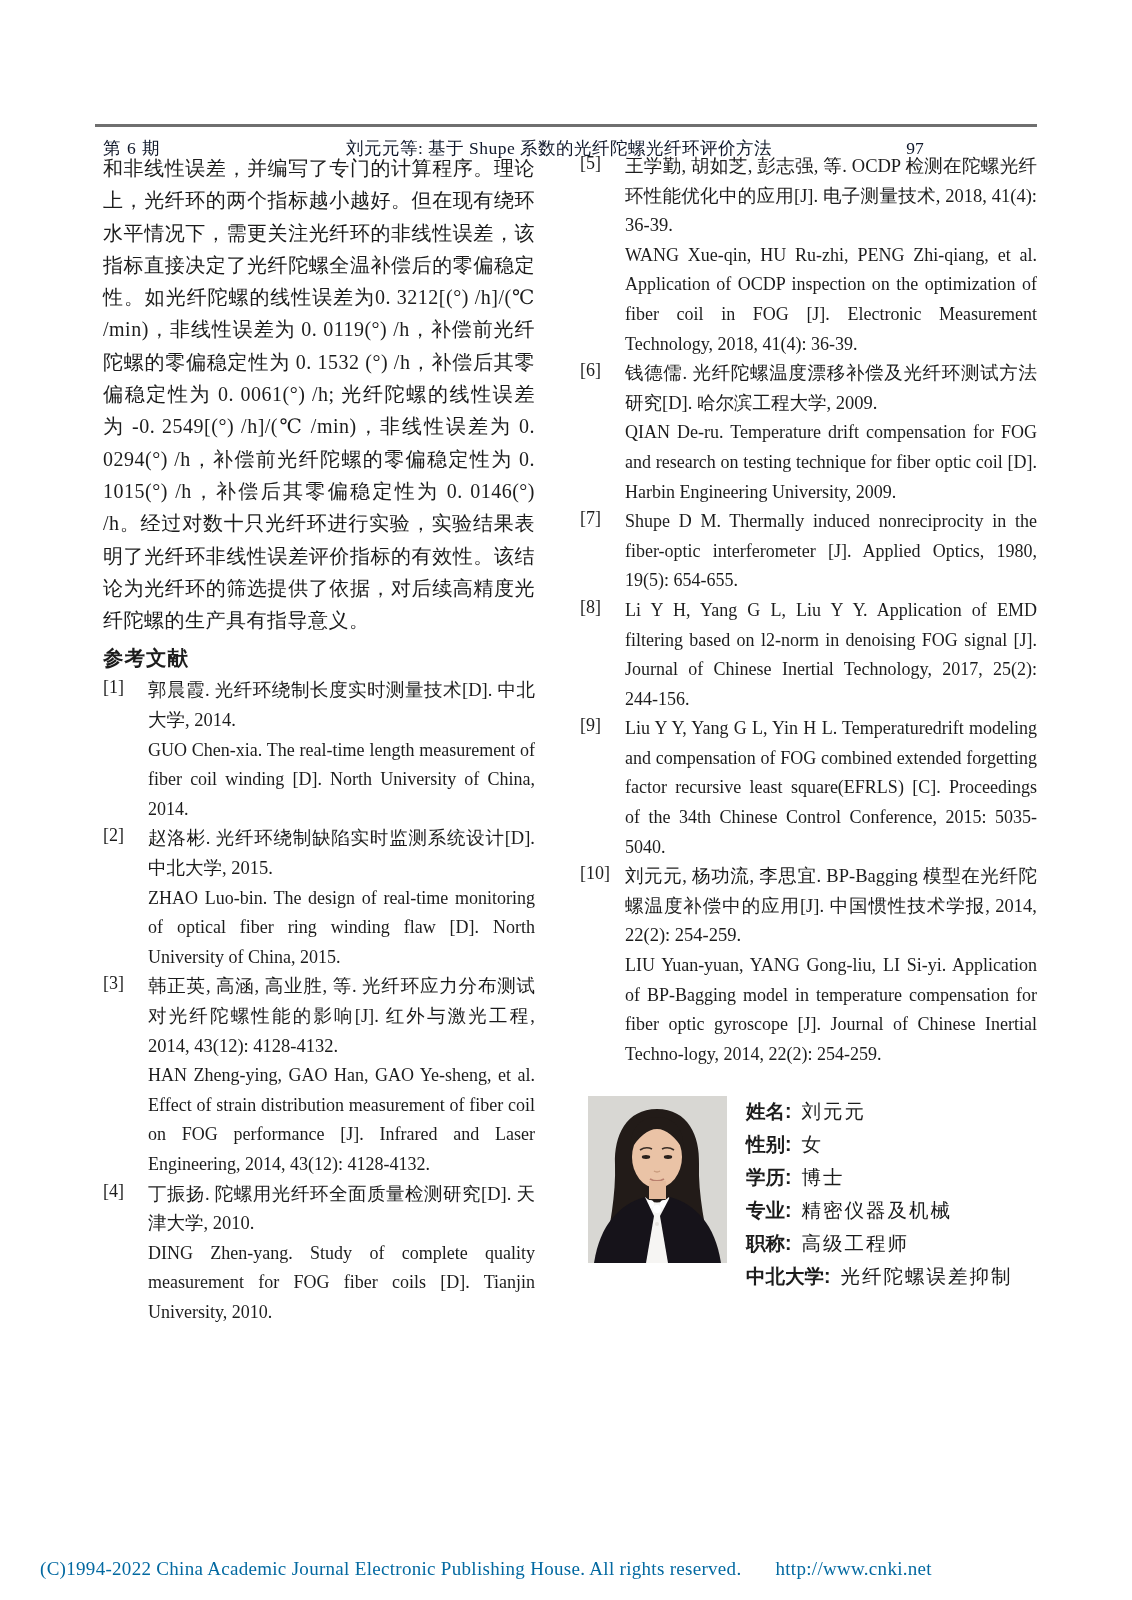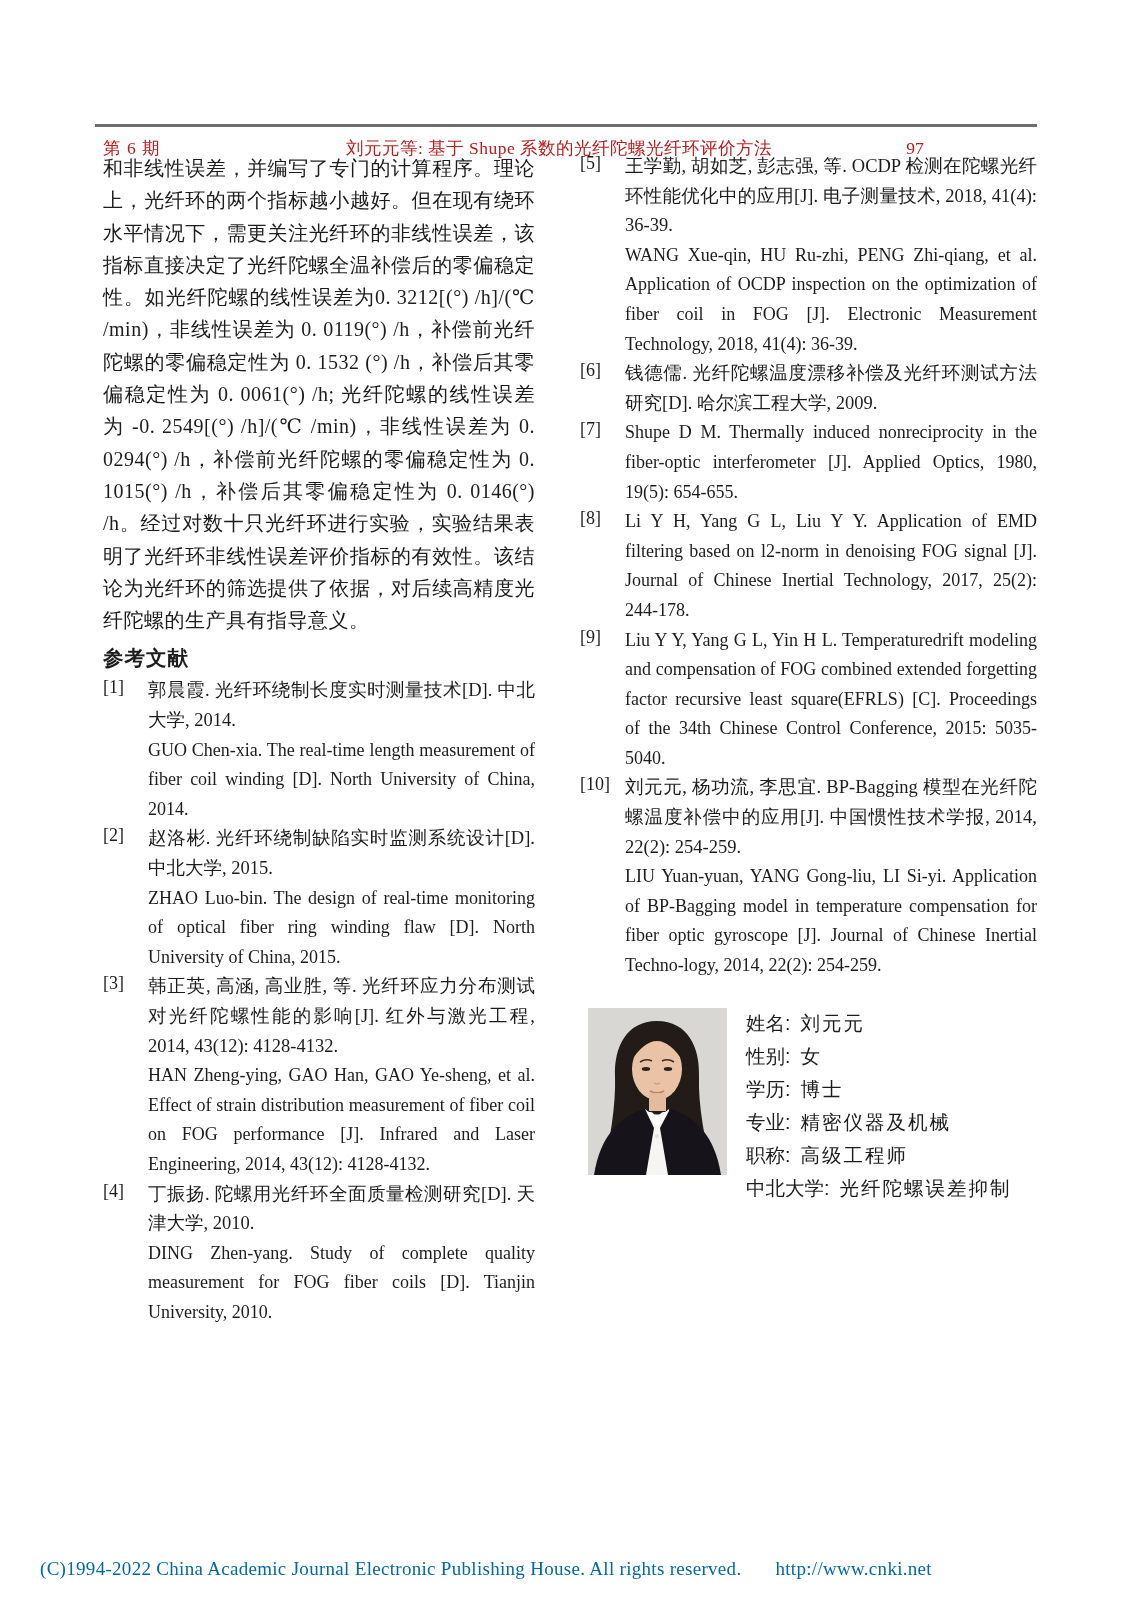--- a/index.html
+++ b/index.html
@@ -4,21 +4,21 @@
 <style>
   html,body { margin:0; padding:0; background:#ffffff; }
   .page {
     position:relative; width:1132px; height:1600px; background:#ffffff;
     font-family:"Liberation Serif","DejaVu Serif",serif; color:#1c1c1c;
     overflow:hidden;
   }
   
   .header {
     position:absolute; top:90px; left:95px; width:942px;
-    display:flex; align-items:baseline; font-size:17.5px; color:#b91c1c;
+    display:flex; align-items:baseline; font-size:17.5px; color:#0f172a;
   }
   .header .issue { width:200px; padding-left:8px; letter-spacing:1px; }
   .header .htitle { flex:1; text-align:center; letter-spacing:0.5px; }
   .header .pagenum { width:200px; text-align:center; padding-right:22px;margin-top:48px; }
   .rule { position:absolute; top:124px; left:95px; width:942px; height:3px; background:#6f6f6f; }
 
   
   .col { position:absolute; top:152px; }
   .col-left  { left:103px; width:432px; }
   .col-right { left:580px; width:457px; }
@@ -37,21 +37,21 @@
   .ref-body p { margin:0; text-align:justify; text-justify:inter-ideograph; }
   .ref-body .zh { font-size:18.5px; line-height:29.6px; }
   .ref-body .en { font-size:18px;  line-height:29.6px; }
 
   
   .author { display:flex; margin-top:27px; margin-left:8px; gap:19px; }
   .photo-frame { width:139px; height:167px; flex-shrink:0; }
   .photo-frame svg { display:block; width:139px; height:167px; }
   .bio { display:flex; flex-direction:column; padding-top:0; }
   .bio-row { height:33px; line-height:30px; font-size:19.5px; white-space:nowrap; }
-  .bio-label { font-weight:normal; font-family:"Liberation Sans","DejaVu Sans",sans-serif; }
+  .bio-label { font-weight:bold; font-family:"Liberation Sans","DejaVu Sans",sans-serif; }
   .bio-value { margin-left:10px; letter-spacing:2px; }
 
   
   .footer {
     position:absolute; top:1558px; left:40px; width:1050px;
     font-size:19px; color:#0369a1; letter-spacing:0.3px; white-space:nowrap;
   }
   .footer .url { margin-left:34px; }
 </style>
 </head>
@@ -107,32 +107,33 @@
       <span class="ref-num">[5]</span>
       <div class="ref-body">
         <p class="zh">王学勤, 胡如芝, 彭志强, 等. OCDP 检测在陀螺光纤环性能优化中的应用[J]. 电子测量技术, 2018, 41(4): 36-39.</p>
         <p class="en">WANG Xue-qin, HU Ru-zhi, PENG Zhi-qiang, et al. Application of OCDP inspection on the optimization of fiber coil in FOG [J]. Electronic Measurement Technology, 2018, 41(4): 36-39.</p>
       </div>
     </div>
     <div class="ref">
       <span class="ref-num">[6]</span>
       <div class="ref-body">
         <p class="zh">钱德儒. 光纤陀螺温度漂移补偿及光纤环测试方法研究[D]. 哈尔滨工程大学, 2009.</p>
+        <p class="en">QIAN De-ru. Temperature drift compensation for FOG and research on testing technique for fiber optic coil [D]. Harbin Engineering University, 2009.</p>
       </div>
     </div>
     <div class="ref">
       <span class="ref-num">[7]</span>
       <div class="ref-body">
         <p class="en">Shupe D M. Thermally induced nonreciprocity in the fiber-optic interferometer [J]. Applied Optics, 1980, 19(5): 654-655.</p>
       </div>
     </div>
     <div class="ref">
       <span class="ref-num">[8]</span>
       <div class="ref-body">
-        <p class="en">Li Y H, Yang G L, Liu Y Y. Application of EMD filtering based on l2-norm in denoising FOG signal [J]. Journal of Chinese Inertial Technology, 2017, 25(2): 244-178.</p>
+        <p class="en">Li Y H, Yang G L, Liu Y Y. Application of EMD filtering based on l2-norm in denoising FOG signal [J]. Journal of Chinese Inertial Technology, 2017, 25(2): 244-156.</p>
       </div>
     </div>
     <div class="ref">
       <span class="ref-num">[9]</span>
       <div class="ref-body">
         <p class="en">Liu Y Y, Yang G L, Yin H L. Temperaturedrift modeling and compensation of FOG combined extended forgetting factor recursive least square(EFRLS) [C]. Proceedings of the 34th Chinese Control Conference, 2015: 5035-5040.</p>
       </div>
     </div>
     <div class="ref">
       <span class="ref-num">[10]</span>

